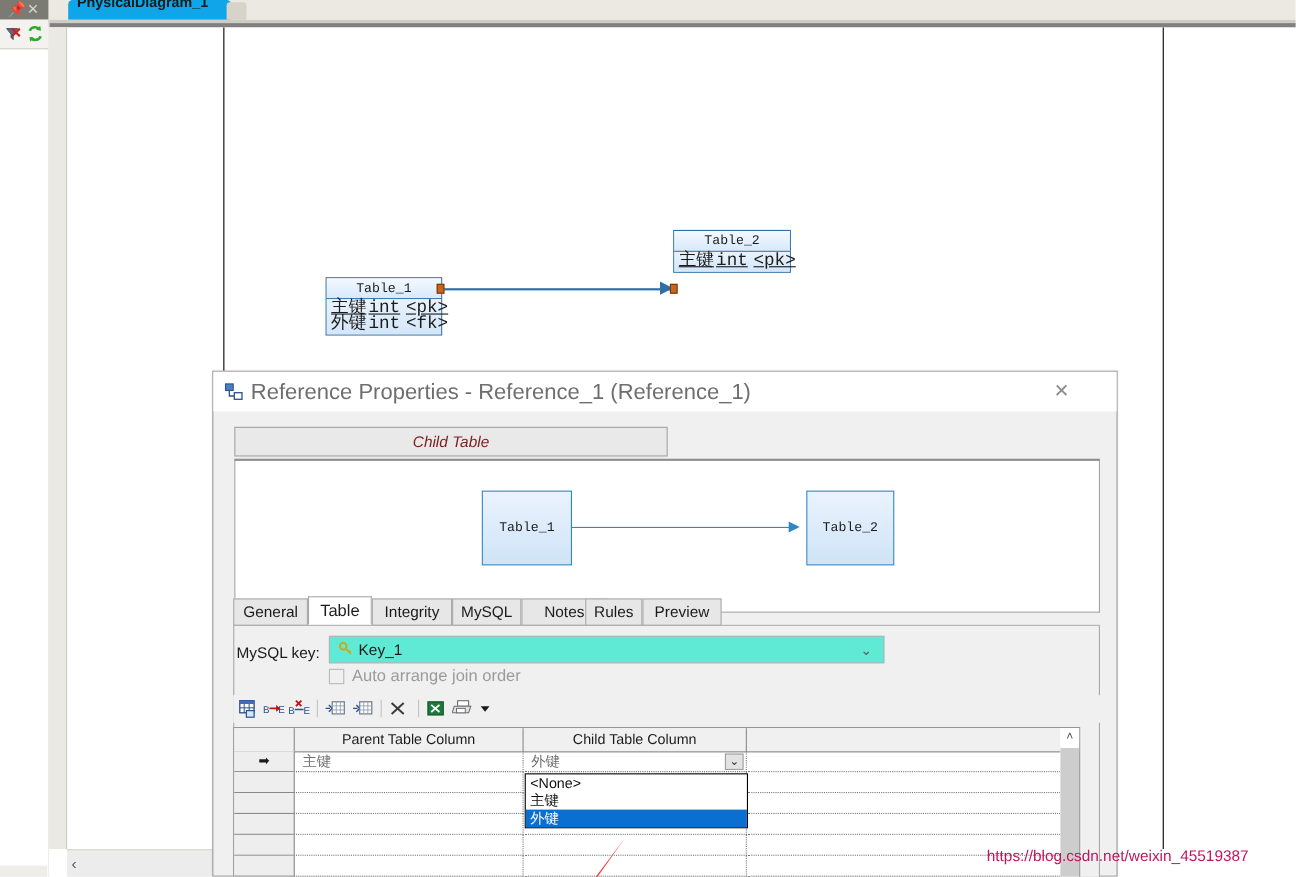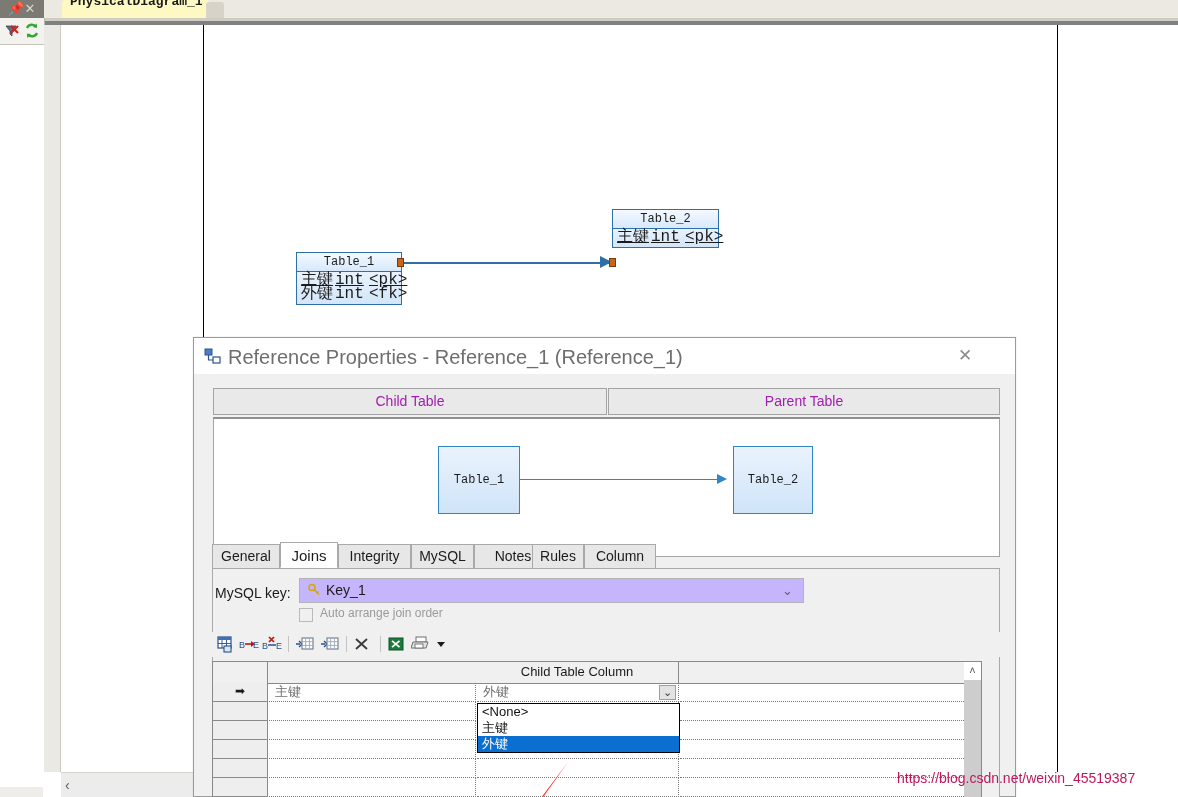--- a/index.html
+++ b/index.html
@@ -13,23 +13,22 @@
   
   #app-root{position:absolute;inset:0;background:#ffffff;}
 
   .ide-topbar{position:absolute;left:0;top:0;width:1178px;height:18px;background:#ece9e2;}
   .ide-topbar-dark{position:absolute;left:0;top:0;width:44px;height:18px;background:#7b7b73;}
   .pin-icon{position:absolute;left:8px;top:2px;width:10px;height:14px;color:#d8d6ce;font-size:13px;line-height:14px;text-align:center;}
   .close-x{position:absolute;left:24px;top:2px;width:12px;height:14px;color:#d8d6ce;font-size:13px;line-height:14px;text-align:center;}
 
   .doc-tab{
     position:absolute;left:62px;top:0px;width:148px;height:18px;
-    background:#fef9c3;border-top-left-radius:4px;border-top-right-radius:4px;
+    background:#0ea5e9;border-top-left-radius:4px;border-top-right-radius:4px;
     overflow:hidden;
-    font-family:Liberation Mono, monospace;
   }
   .doc-tab-label{
     position:absolute;left:8px;top:-6px;font-size:13px;font-weight:bold;color:#1a1a1a;
     white-space:nowrap;
   }
   .doc-tab-right{
     position:absolute;left:206px;top:2px;width:18px;height:16px;background:#d7d3c8;
     border-top-left-radius:3px;border-top-right-radius:3px;
   }
   .topbar-sep{position:absolute;left:0;top:18px;width:1178px;height:3px;background:#cfccc4;}
@@ -86,21 +85,21 @@
   .dlg-titlebar{position:absolute;left:0;top:0;width:821px;height:36px;background:#ffffff;}
   .dlg-appicon{position:absolute;left:10px;top:10px;width:18px;height:18px;}
   .dlg-title{position:absolute;left:34px;top:8px;font-size:20px;color:#6e6e6e;white-space:nowrap;}
   .dlg-btn{position:absolute;top:0;width:46px;height:36px;text-align:center;color:#9a9a9a;font-size:15px;line-height:36px;}
   .dlg-btn.min{left:652px;}
   .dlg-btn.max{left:700px;}
   .dlg-btn.close{left:748px;font-size:17px;color:#8c8c8c;}
 
   
   .prev-head{position:absolute;height:27px;background:#e9e9e9;border:1px solid #a4a4a4;box-sizing:border-box;
-    font-size:14px;color:#a21caf;text-align:center;line-height:25px;}
+    font-size:14px;color:#7f1d1d;text-align:center;line-height:25px;font-style:italic;}
   .prev-head.child{left:19px;top:50px;width:394px;}
   .prev-head.parent{left:414px;top:50px;width:392px;}
 
   .prev-canvas{position:absolute;left:19px;top:79px;width:787px;height:140px;background:#ffffff;
     border:1px solid #a4a4a4;box-sizing:border-box;border-top:2px solid #8f8f8f;}
 
   .prev-box{position:absolute;border:1px solid #2f86c4;box-sizing:border-box;
      background:linear-gradient(#eaf3fd,#cfe4f8);
      font-family:"Liberation Mono",monospace;font-size:12px;color:#1b1b1b;
      display:flex;align-items:center;justify-content:center;}
@@ -118,29 +117,29 @@
   .tab{position:absolute;top:0;height:25px;background:#e7e7e7;border:1px solid #a9a9a9;box-sizing:border-box;
        font-size:14px;color:#1b1b1b;text-align:center;line-height:23px;white-space:nowrap;}
   .tab.active{background:#ffffff;border-bottom:1px solid #ffffff;height:26px;top:-2px;line-height:26px;font-size:15px;}
   .tab-underline{position:absolute;left:18px;top:230px;width:788px;height:1px;background:#a9a9a9;}
 
   
   .pane{position:absolute;left:18px;top:231px;width:788px;height:229px;background:#f0f0f0;
         border-left:1px solid #a9a9a9;border-right:1px solid #a9a9a9;box-sizing:border-box;}
 
   .pk-label{position:absolute;left:21px;top:247px;font-size:14px;color:#1b1b1b;}
-  .pk-combo{position:absolute;left:105px;top:240px;width:505px;height:25px;background:#c4b5fd;
+  .pk-combo{position:absolute;left:105px;top:240px;width:505px;height:25px;background:#5eead4;
      border:1px solid #b4b4b4;box-sizing:border-box;}
   .pk-key-icon{position:absolute;left:8px;top:4px;width:14px;height:14px;}
   .pk-value{position:absolute;left:26px;top:3px;font-size:14px;color:#1b1b1b;}
   .pk-caret{position:absolute;right:10px;top:4px;font-size:13px;color:#5f5f5f;}
 
   .chk-row{position:absolute;left:105px;top:268px;width:300px;height:20px;}
   .chk-box{position:absolute;left:0;top:2px;width:14px;height:14px;background:#f0f0f0;border:1px solid #b9b9b9;box-sizing:border-box;}
-  .chk-label{position:absolute;left:21px;top:0px;font-size:12px;color:#9a9a9a;white-space:nowrap;}
+  .chk-label{position:absolute;left:21px;top:0px;font-size:15px;color:#9a9a9a;white-space:nowrap;}
 
   .grid-toolbar{position:absolute;left:18px;top:294px;width:788px;height:25px;background:#f0f0f0;}
   .gt-ico{position:absolute;top:2px;width:20px;height:20px;}
   .gt-sep{position:absolute;top:4px;width:1px;height:16px;background:#c2c2c2;}
 
   
   .grid{position:absolute;left:18px;top:323px;width:770px;height:137px;background:#ffffff;
      border:1px solid #8a8a8a;box-sizing:border-box;}
   .grid-hdr{position:absolute;left:0;top:0;width:768px;height:21px;background:#f0f0f0;border-bottom:1px solid #8a8a8a;}
   .gh-cell{position:absolute;top:0;height:21px;font-size:13px;color:#1b1b1b;text-align:center;line-height:20px;
@@ -261,37 +260,36 @@
         <path d="M4.5 7 L4.5 12 L9 12" fill="none" stroke="#2c538c" stroke-width="1.2"></path>
       </svg>
     </div>
     <div class="dlg-title">Reference Properties - Reference_1 (Reference_1)</div>
 
     <div class="dlg-btn min"></div>
     <div class="dlg-btn max"></div>
     <div class="dlg-btn close">✕</div>
 
     <div class="prev-head child">Child Table</div>
-    <div class="prev-head parent">Parent Table</div>
 
     <div class="prev-canvas">
       <div class="prev-box" id="prev-t1">Table_1</div>
       <div class="prev-line"></div>
       <div class="prev-arrow"></div>
       <div class="prev-box" id="prev-t2">Table_2</div>
     </div>
 
     <div class="tabstrip">
       <div class="tab" style="left:0px;width:68px;">General</div>
-      <div class="tab active" style="left:68px;width:58px;">Joins</div>
+      <div class="tab active" style="left:68px;width:58px;">Table</div>
       <div class="tab" style="left:126px;width:73px;">Integrity</div>
       <div class="tab" style="left:199px;width:63px;">MySQL</div>
       <div class="tab" style="left:262px;width:78px;">Notes</div>
       <div class="tab" style="left:320px;width:52px;">Rules</div>
-      <div class="tab" style="left:372px;width:72px;">Column</div>
+      <div class="tab" style="left:372px;width:72px;">Preview</div>
     </div>
     <div class="tab-underline"></div>
 
     <div class="pane"></div>
 
     <div class="pk-label">MySQL key:</div>
     <div class="pk-combo">
       <div class="pk-key-icon">
         <svg width="14" height="14" viewBox="0 0 14 14">
           <circle cx="4" cy="4.5" r="3" fill="none" stroke="#d3a60a" stroke-width="1.6"></circle>
@@ -371,20 +369,21 @@
         <svg width="20" height="20" viewBox="0 0 20 20">
           <path d="M5 8 L13 8 L9 13 Z" fill="#1b1b1b"></path>
         </svg>
       </div>
     </div>
 
     <div class="grid">
 
       <div class="grid-hdr">
         <div class="gh-cell c0"></div>
+        <div class="gh-cell c1">Parent Table Column</div>
         <div class="gh-cell c2">Child Table Column</div>
         <div class="gh-cell c3"></div>
       </div>
 
       <div class="grow" style="top:21px;">
         <div class="rh">➡</div>
         <div class="cA">主键</div>
         <div class="cB">外键
           <div class="cell-combo-btn">⌄</div>
         </div>

